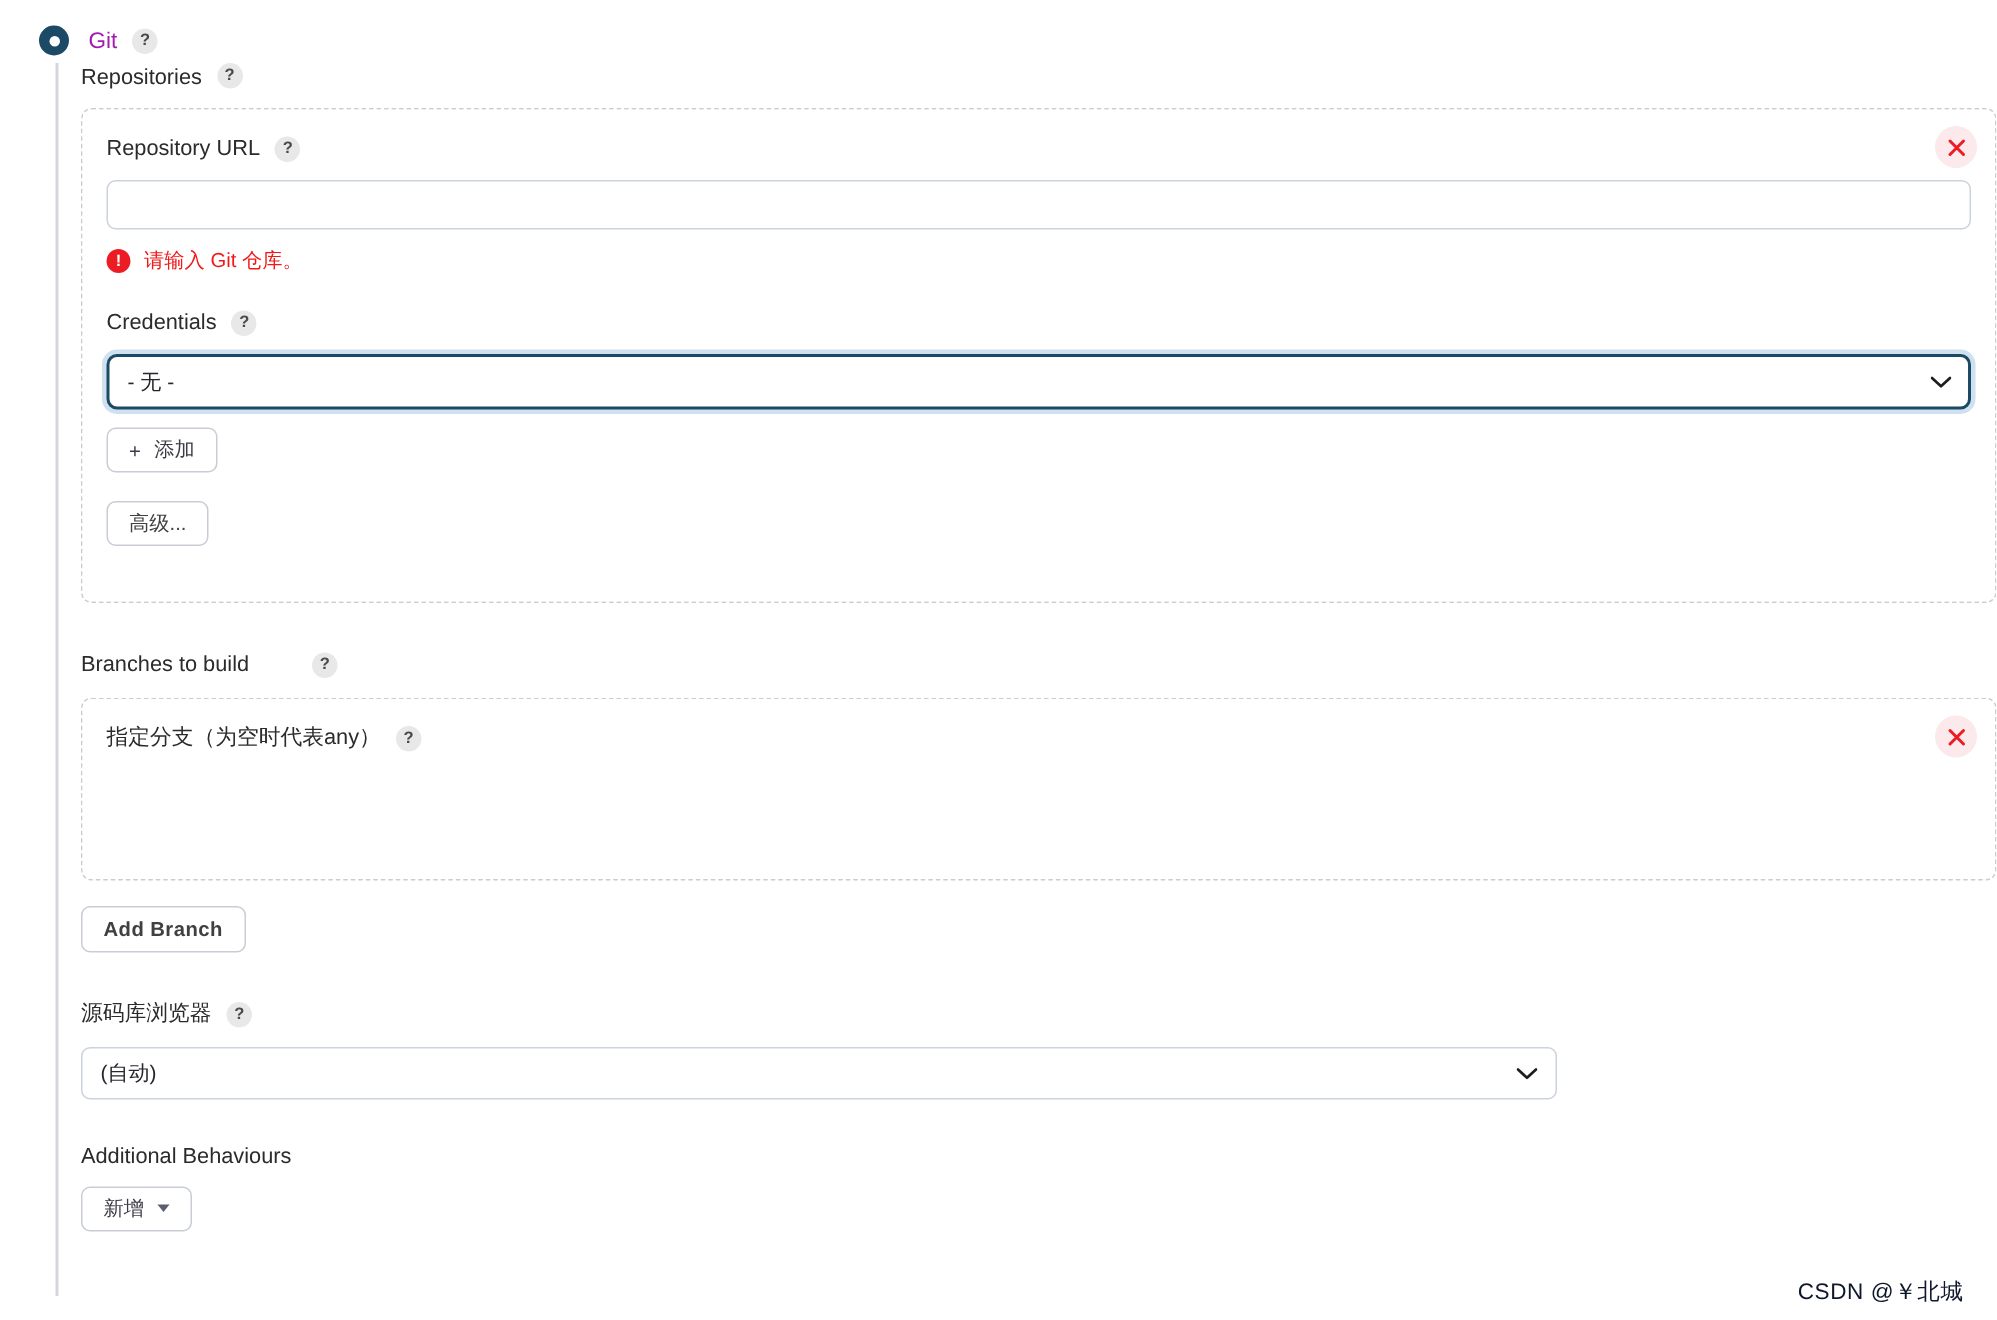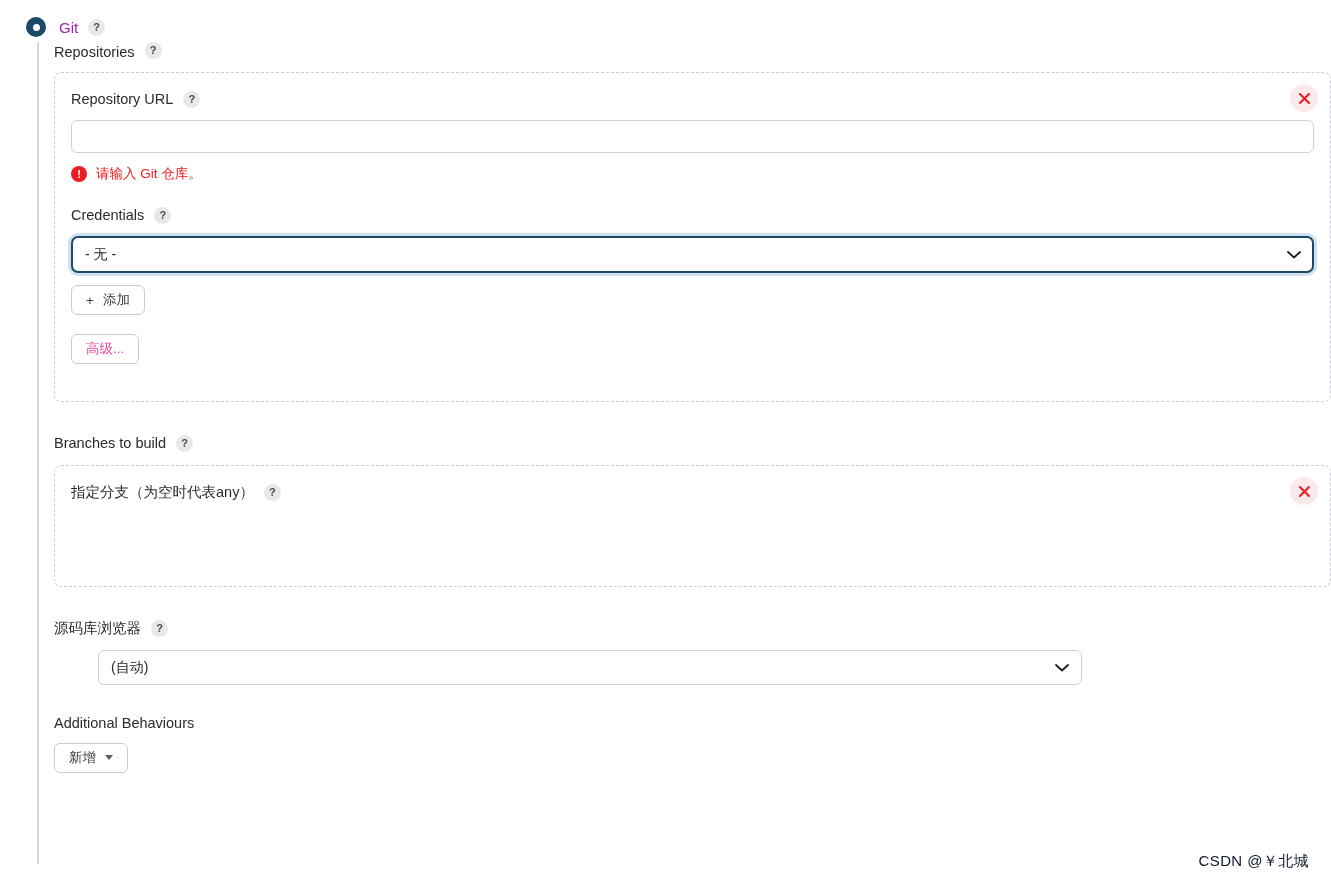--- a/index.html
+++ b/index.html
@@ -146,21 +146,21 @@
   }
 
   
   .btn {
     display: inline-flex; align-items: center; justify-content: center;
     gap: 9px;
     border: 1px solid #c8ccd4;
     border-radius: 6px;
     background: #ffffff;
     font-family: "Liberation Sans", "DejaVu Sans", sans-serif;
-    color: #ec4899;
+    color: #404040;
     font-size: 13.5px;
     padding: 0 14px;
     height: 30px;
     cursor: pointer;
     white-space: nowrap;
   }
   .btn-bold { font-weight: bold; letter-spacing: .3px; height: 31px; }
   .btn-cjk { color: #3c3c46; }
   .caret {
     width: 0; height: 0;
@@ -244,47 +244,50 @@
       </div>
 
       <div style="margin-top:19px;">
         <button class="btn">高级...</button>
       </div>
     </div>
 
     
 
     
-    <div class="field-label" style="margin:33px 0 13px 0;">
+    <div class="field-label" style="margin:33px 0 13px 0;gap:32px;">
       <span>Branches to build</span>
       <span class="help">?</span>
     </div>
 
     <div class="repeat-panel" style="height:122px;">
       <button class="del-btn">
         <svg width="13" height="13" viewBox="0 0 13 13">
           <path d="M2 2 L11 11 M11 2 L2 11" stroke="#ec1c24" stroke-width="2" stroke-linecap="round"></path>
         </svg>
       </button>
 
       <div class="field-label" style="margin-bottom:13px;">
         <span>指定分支（为空时代表any）</span>
         <span class="help">?</span>
       </div>
     </div>
 
     
+    <div style="margin-top:17px;">
+      <button class="btn btn-bold">Add Branch</button>
+    </div>
 
     
     <div class="field-label" style="margin:33px 0 13px 0;">
       <span>源码库浏览器</span>
       <span class="help">?</span>
     </div>
 
-    <div class="sel-wrap" style="width:984px;margin-left:44px;">
+    <div class="sel-wrap" style="width:984px;">
       <div class="sel">(自动)</div>
       <svg class="chev" width="14" height="9" viewBox="0 0 14 9">
         <path d="M1 1.5 L7 7 L13 1.5" stroke="#1d1d22" stroke-width="1.8" fill="none" stroke-linecap="round" stroke-linejoin="round"></path>
       </svg>
     </div>
 
     
     <div class="field-label" style="margin:31px 0 12px 0;">
       <span>Additional Behaviours</span>
     </div>

